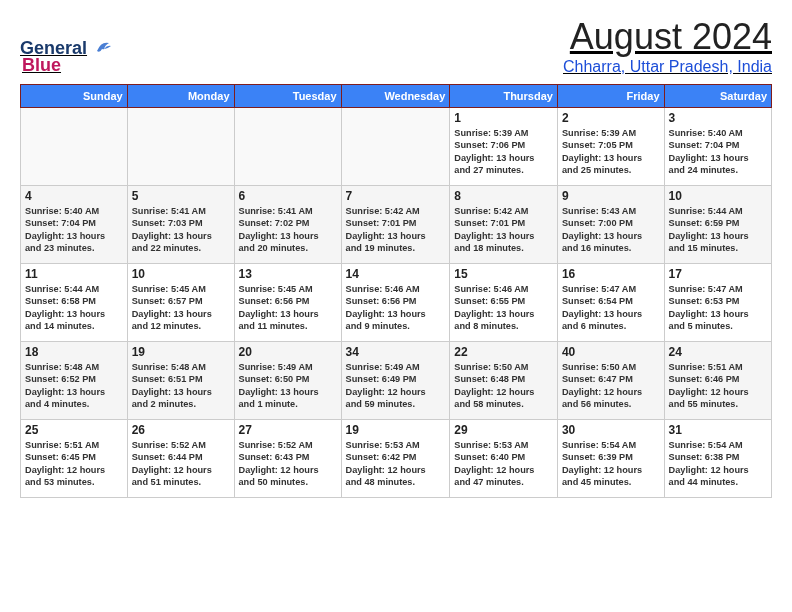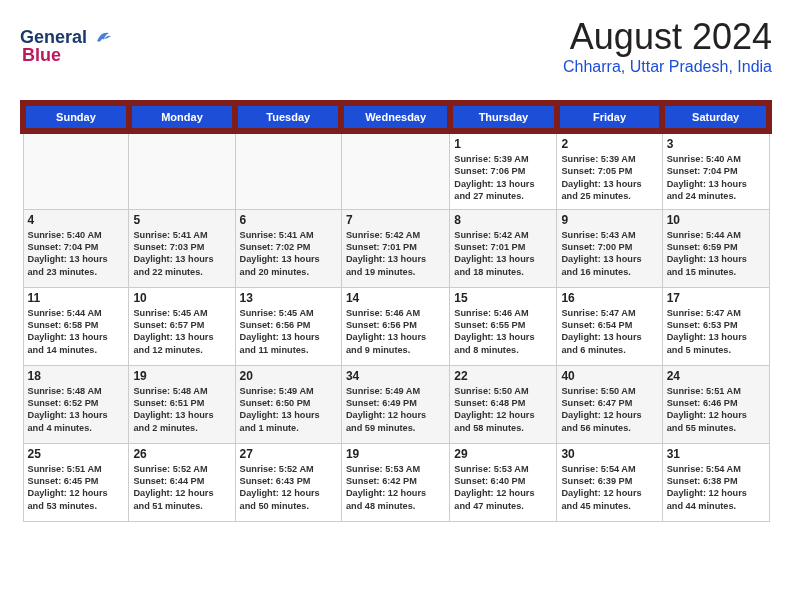--- a/index.html
+++ b/index.html
@@ -9,23 +9,24 @@
       width: 792px;
       height: 612px;
       overflow: hidden;
     }
     .page {
       width: 792px;
       padding: 16px 20px 10px 20px;
     }
     .header-row {
       display: flex;
-      align-items: center;
+      align-items: flex-end;
       justify-content: space-between;
-      margin-bottom: 24px;
+      margin-bottom: 8px;
+      text-decoration: underline;
     }
     .logo {
       display: flex;
       flex-direction: column;
       align-items: flex-start;
     }
     .title-section {
       text-align: right;
     }
     .main-title {
@@ -36,27 +37,27 @@
     .subtitle {
       font-size: 16px;
       color: #1d4ed8;
     }
     .calendar {
       width: 100%;
       border-collapse: collapse;
       font-size: 10px;
     }
     .calendar thead tr th {
-      background: #1d4ed8;
+      background: #3b82f6;
       color: #fff;
       padding: 5px 4px;
-      text-align: center;
+      text-align: right;
       font-size: 11px;
       font-weight: bold;
-      border: 6px solid #7f1d1d;
+      border: 1px solid #7f1d1d;
     }
     .calendar tbody tr td {
       border: 1px solid #ccc;
       vertical-align: top;
       padding: 3px 4px;
       width: 113px;
       min-height: 70px;
       height: 78px;
       background: #fff;
     }

